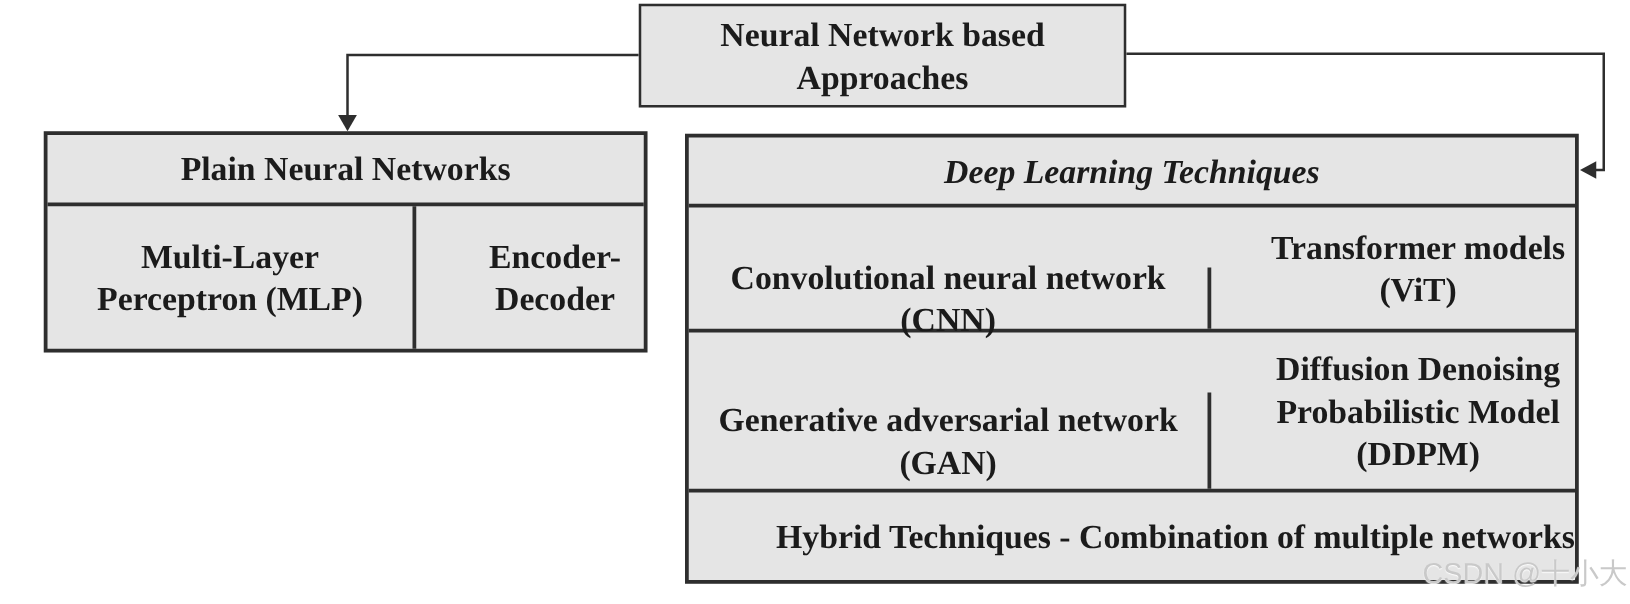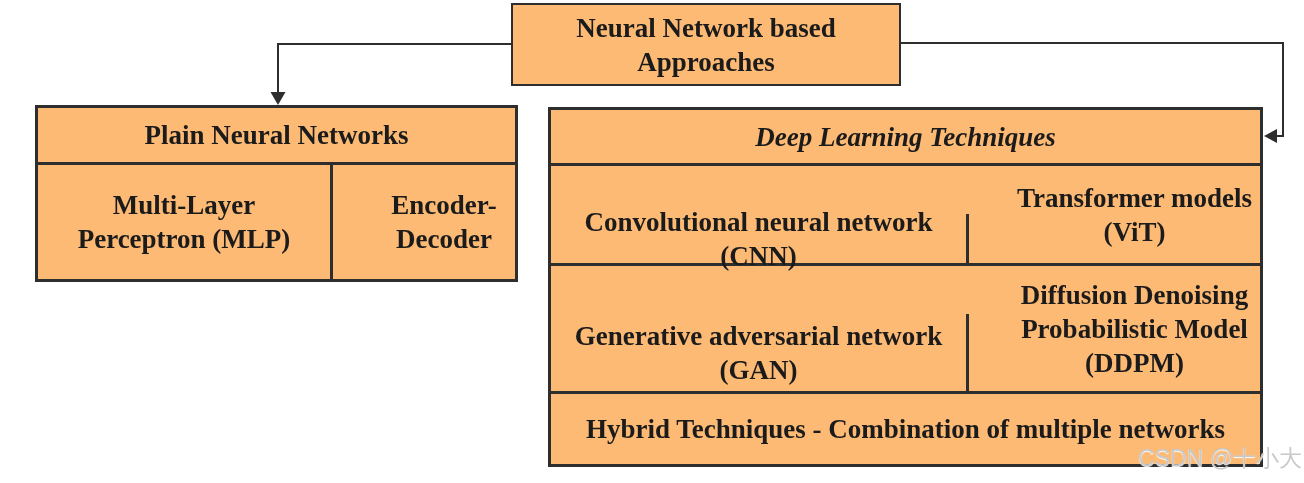--- a/index.html
+++ b/index.html
@@ -20,21 +20,21 @@
     position: absolute;
     left: 0;
     top: 0;
     width: 1304px;
     height: 483px;
   }
   .box, .table {
     position: absolute;
     box-sizing: border-box;
     border: 2px solid #2e2e2e;
-    background: #fdba74;
+    background: #e5e5e5;
   }
   .label {
     font-weight: bold;
     font-size: 27px;
     line-height: 34px;
     text-align: center;
     white-space: pre-line;
   }
   
   .root-box {
@@ -125,21 +125,21 @@
     flex: 1;
     display: flex;
     align-items: center;
     justify-content: center;
     margin-left: 40px;
   }
   .deep-table .tfoot {
     flex: 1;
     display: flex;
     align-items: center;
-    justify-content: center;
+    justify-content: flex-end;
     box-sizing: border-box;
   }
   .deep-table .tfoot .label {
     text-align: left;
   }
   .watermark {
     position: absolute;
     right: 2px;
     top: 443px;
     font-family: "Liberation Sans", "DejaVu Sans", sans-serif;

